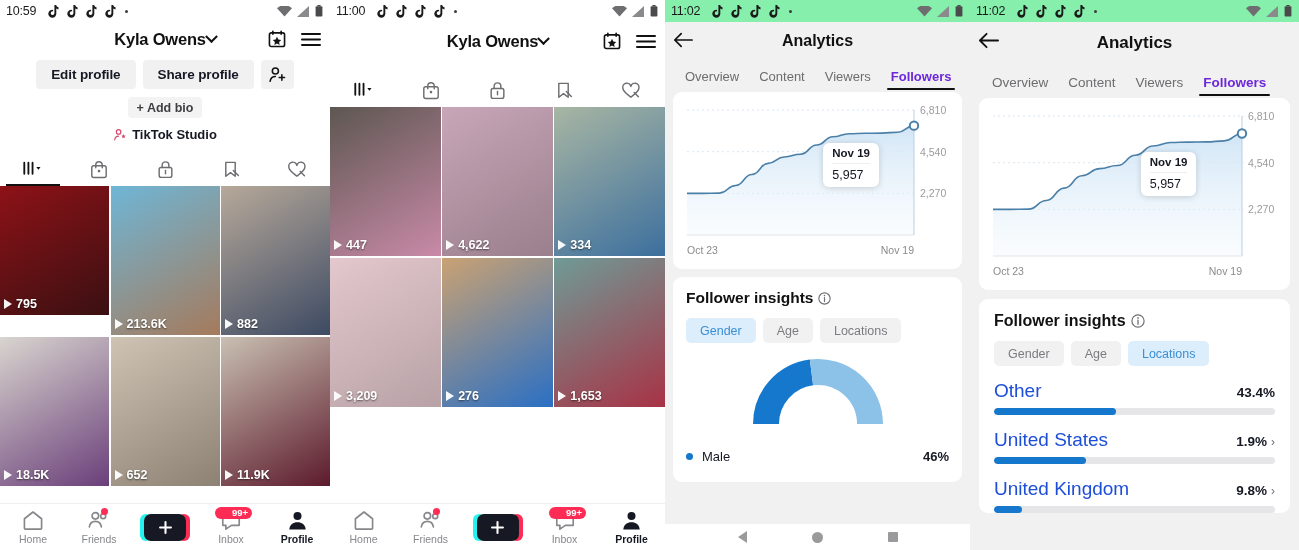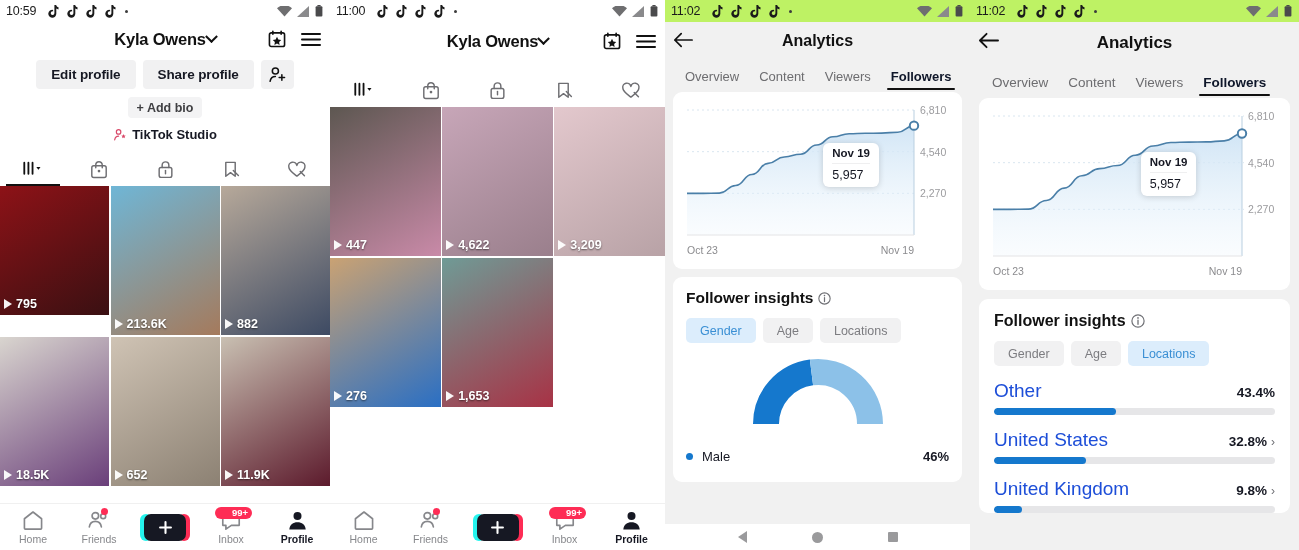--- a/index.html
+++ b/index.html
@@ -16,21 +16,21 @@
   .p1 { width:330px; }
   .p2 { width:335px; }
   .p3 { width:305px; background:#f1f1f1; }
   .p4 { width:329px; background:#f1f1f1; }
 
   
   .statusbar {
     height:22px; display:flex; align-items:center;
     padding:0 7px 0 6px; background:#fff; position:relative; z-index:5;
   }
-  .p3 .statusbar, .p4 .statusbar { background:#bef264; }
+  .p3 .statusbar, .p4 .statusbar { background:#86efac; }
   .sb-time { font-size:12.5px; color:#1b1b1b; font-weight:400; letter-spacing:-0.2px; }
   .sb-notes { display:flex; align-items:center; gap:7px; margin-left:11px; }
   .tt-note { width:12px; height:13px; position:relative; display:block; }
   .tt-note svg { display:block; }
   .sb-dot { width:3px; height:3px; border-radius:50%; background:#3c3c3c; margin-left:2px; }
   .sb-right { margin-left:auto; display:flex; align-items:center; gap:5px; }
   .ic-wifi, .ic-sig, .ic-bat { display:block; }
 
   
   .prof-head { position:relative; text-align:center; padding-top:8px; }
@@ -111,21 +111,21 @@
 
   
   .an-head { background:#f1f1f1; position:relative; height:38px; display:flex;
              align-items:center; justify-content:center; }
   .an-title { font-size:16px; font-weight:bold; color:#111; }
   .an-back { position:absolute; left:8px; top:9px; cursor:pointer; }
   .an-tabs { background:#f1f1f1; display:flex; align-items:flex-end; gap:0;
              padding:0 10px; height:30px; overflow:hidden; }
   .an-tab { font-size:13px; color:#6d6d70; padding:0 10px 6px; position:relative;
             white-space:nowrap; cursor:pointer; }
-  .an-tab.active { color:#0f172a; font-weight:bold; }
+  .an-tab.active { color:#6d28d9; font-weight:bold; }
   .an-tab.active:after { content:""; position:absolute; left:6px; right:6px; bottom:0;
                          height:2.5px; background:#111; border-radius:2px; }
 
   .an-card { background:#fff; border-radius:9px; margin:0 8px; overflow:hidden; }
   .chart-card { padding:4px 0 8px; }
   .chart-wrap { position:relative; }
   .chart-svg { display:block; width:100%; }
   .yl { font-size:10.5px; fill:#9b9b9e; font-family:"Liberation Sans", sans-serif; }
   .xl { font-size:10.5px; fill:#8b8b8e; font-family:"Liberation Sans", sans-serif; }
   .tooltip {
@@ -467,20 +467,26 @@
         <div class="vid" style="height: 149px; background: linear-gradient(150deg, rgb(93, 87, 81) 0%, rgb(201, 138, 168) 100%);">
           <span class="views">
             <i class="play-tri"></i>
             <span>447</span>
           </span>
         </div>
         <div class="vid" style="height: 149px; background: linear-gradient(150deg, rgb(199, 166, 184) 0%, rgb(154, 127, 140) 100%);">
           <span class="views">
             <i class="play-tri"></i>
             <span>4,622</span>
+          </span>
+        </div>
+        <div class="vid" style="height: 149px; background: linear-gradient(150deg, rgb(168, 182, 163) 0%, rgb(60, 111, 158) 100%);">
+          <span class="views">
+            <i class="play-tri"></i>
+            <span>334</span>
           </span>
         </div>
         <div class="vid" style="height: 149px; background: linear-gradient(150deg, rgb(227, 200, 205) 0%, rgb(184, 162, 166) 100%);">
           <span class="views">
             <i class="play-tri"></i>
             <span>3,209</span>
           </span>
         </div>
         <div class="vid" style="height: 149px; background: linear-gradient(150deg, rgb(202, 162, 115) 0%, rgb(42, 111, 196) 100%);">
           <span class="views">
@@ -763,21 +769,21 @@
               <span class="loc-name">Other</span>
               <span class="loc-pct">43.4%</span>
             </div>
             <div class="loc-bar">
               <div class="loc-fill" style="width: 43.4%;"></div>
             </div>
           </div>
           <div class="loc-row">
             <div class="loc-top">
               <span class="loc-name">United States</span>
-              <span class="loc-pct">32.8%</span>
+              <span class="loc-pct">1.9%</span>
               <span class="loc-arrow">›</span>
             </div>
             <div class="loc-bar">
               <div class="loc-fill" style="width: 32.8%;"></div>
             </div>
           </div>
           <div class="loc-row">
             <div class="loc-top">
               <span class="loc-name">United Kingdom</span>
               <span class="loc-pct">9.8%</span>

